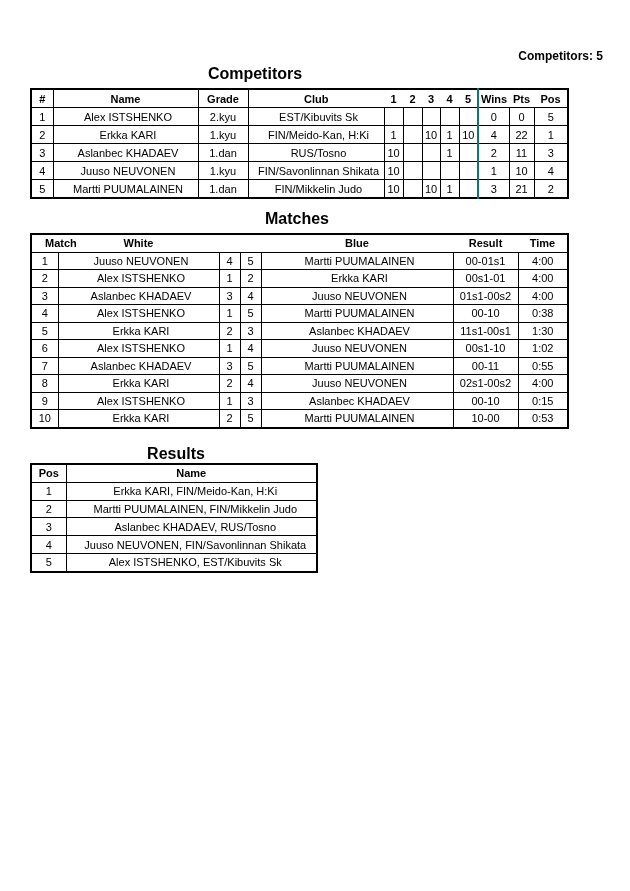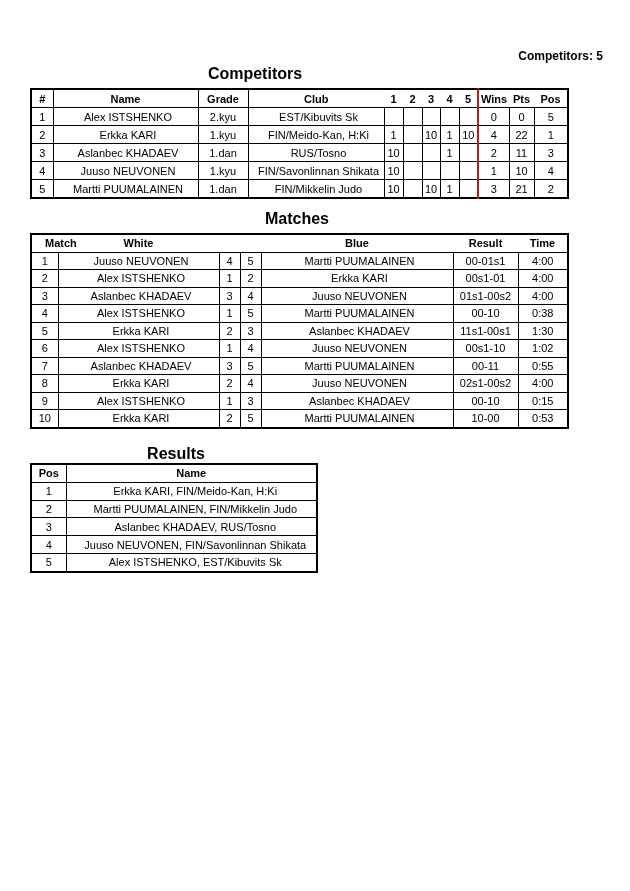--- a/index.html
+++ b/index.html
@@ -32,21 +32,21 @@
   .tbl th { font-weight:bold; }
   .c { text-align:center; }
   .l { text-align:center; padding-left:5px !important; }
   
   .competitors th, .competitors td { height:17px; }
   .competitors th.hclub   { border-right:none; }
   .competitors th.hscore  { border-left:none; border-right:none; }
   .competitors th.hwins   { border-right:none; }
   .competitors th.hpts    { border-left:none; border-right:none; }
   .competitors th.hpos    { border-left:none; }
-  .competitors .bwins     { border-left:2px solid #b91c1c; }
+  .competitors .bwins     { border-left:2px solid #0f766e; }
   
   .matches th, .matches td { height:16.5px; }
   .matches th { border-left:none; border-right:none; }
   .matches th.hmatch { text-align:left; padding-left:13px; overflow:visible; }
   
   .results th, .results td { height:16.8px; }
   .results .l { padding-left:8px !important; }
 </style>
 </head>
 <body>

